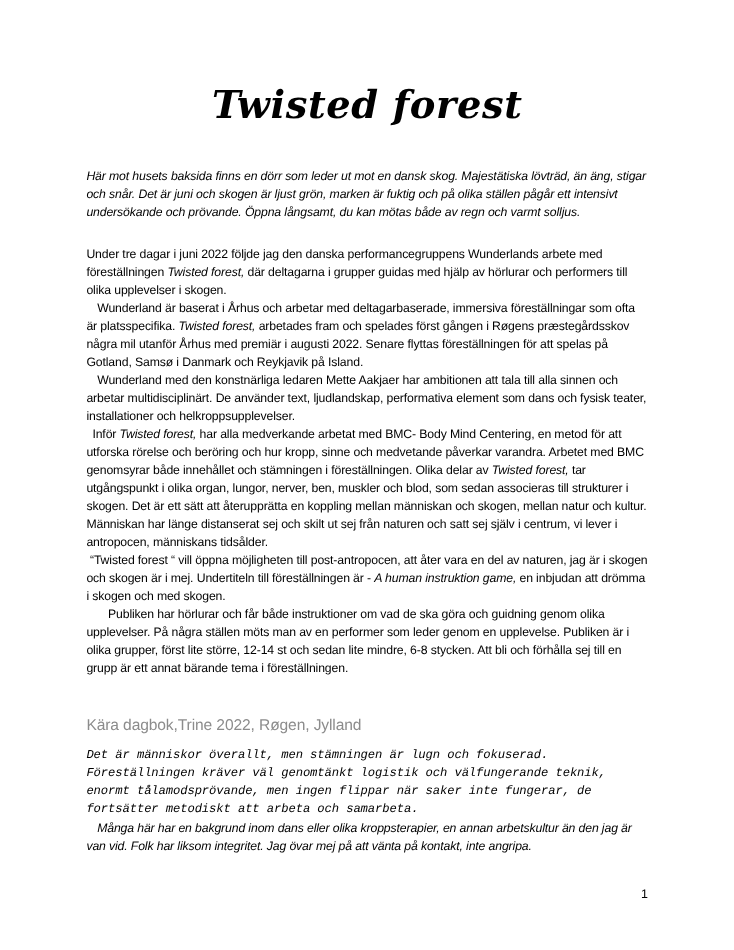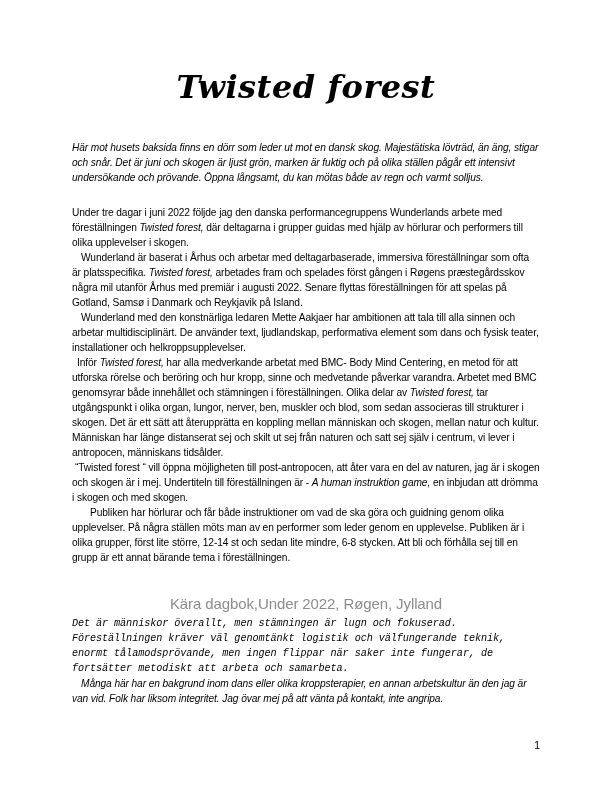--- a/index.html
+++ b/index.html
@@ -46,26 +46,26 @@
   }
   .it { font-style: italic; }
   .diary {
     position: absolute;
     left: 72px;
     right: 72px;
     top: 596px;
   }
   .diary-head {
     display: flex;
-    justify-content: center;
+    justify-content: flex-start;
     color: var(--muted, #8c8c8c);
-    font-size: 15px;
+    font-size: 13px;
     line-height: 15px;
     letter-spacing: -0.1px;
-    margin-bottom: 5px;
+    margin-bottom: 12px;
   }
   .diary .para { font-style: italic; }
   .page-num {
     position: absolute;
     right: 72px;
     top: 740px;
     font-size: 10.4px;
     line-height: 12px;
     color: var(--ink, #000000);
   }
@@ -83,21 +83,21 @@
         <p class="para" style="text-indent: 9px;"><span>Wunderland med den konstnärliga ledaren Mette Aakjaer har ambitionen att tala till alla sinnen och arbetar multidisciplinärt. De använder text, ljudlandskap, performativa element som dans och fysisk teater, installationer och helkroppsupplevelser.</span></p>
         <p class="para" style="text-indent: 5px;"><span>Inför </span><span class="it">Twisted forest,</span><span> har alla medverkande arbetat med BMC- Body Mind Centering, en metod för att utforska rörelse och beröring och hur kropp, sinne och medvetande påverkar varandra. Arbetet med BMC genomsyrar både innehållet och stämningen i föreställningen. Olika delar av </span><span class="it">Twisted forest,</span><span> tar utgångspunkt i olika organ, lungor, nerver, ben, muskler och blod, som sedan associeras till strukturer i skogen. Det är ett sätt att återupprätta en koppling mellan människan och skogen, mellan natur och kultur. Människan har länge distanserat sej och skilt ut sej från naturen och satt sej själv i centrum, vi lever i antropocen, människans tidsålder.</span></p>
         <p class="para" style="text-indent: 3px;"><span>“Twisted forest “ vill öppna möjligheten till post-antropocen, att åter vara en del av naturen, jag är i skogen och skogen är i mej. Undertiteln till föreställningen är - </span><span class="it">A human instruktion game,</span><span> en inbjudan att drömma i skogen och med skogen.</span></p>
         <p class="para" style="text-indent: 18px;"><span>Publiken har hörlurar och får både instruktioner om vad de ska göra och guidning genom olika upplevelser. På några ställen möts man av en performer som leder genom en upplevelse. Publiken är i olika grupper, först lite större, 12-14 st och sedan lite mindre, 6-8 stycken. Att bli och förhålla sej till en grupp är ett annat bärande tema i föreställningen.</span></p>
       </div>
   </div>
 
   <div class="diary">
     <div class="diary-head">
       <span>Kära dagbok,</span>
-      <span>Under 2022, Røgen, Jylland</span>
+      <span>Trine 2022, Røgen, Jylland</span>
     </div>
     <div>
         <p class="para" style="text-indent: 0px; font-family: Liberation Mono, monospace;"><span>Det är människor överallt, men stämningen är lugn och fokuserad. Föreställningen kräver väl genomtänkt logistik och välfungerande teknik, enormt tålamodsprövande, men ingen flippar när saker inte fungerar, de fortsätter metodiskt att arbeta och samarbeta.</span></p>
         <p class="para" style="text-indent: 9px;"><span>Många här har en bakgrund inom dans eller olika kroppsterapier, en annan arbetskultur än den jag är van vid. Folk har liksom integritet. Jag övar mej på att vänta på kontakt, inte angripa.</span></p>
       </div>
   </div>
 
   <div class="page-num">1</div>
 </div>
 

